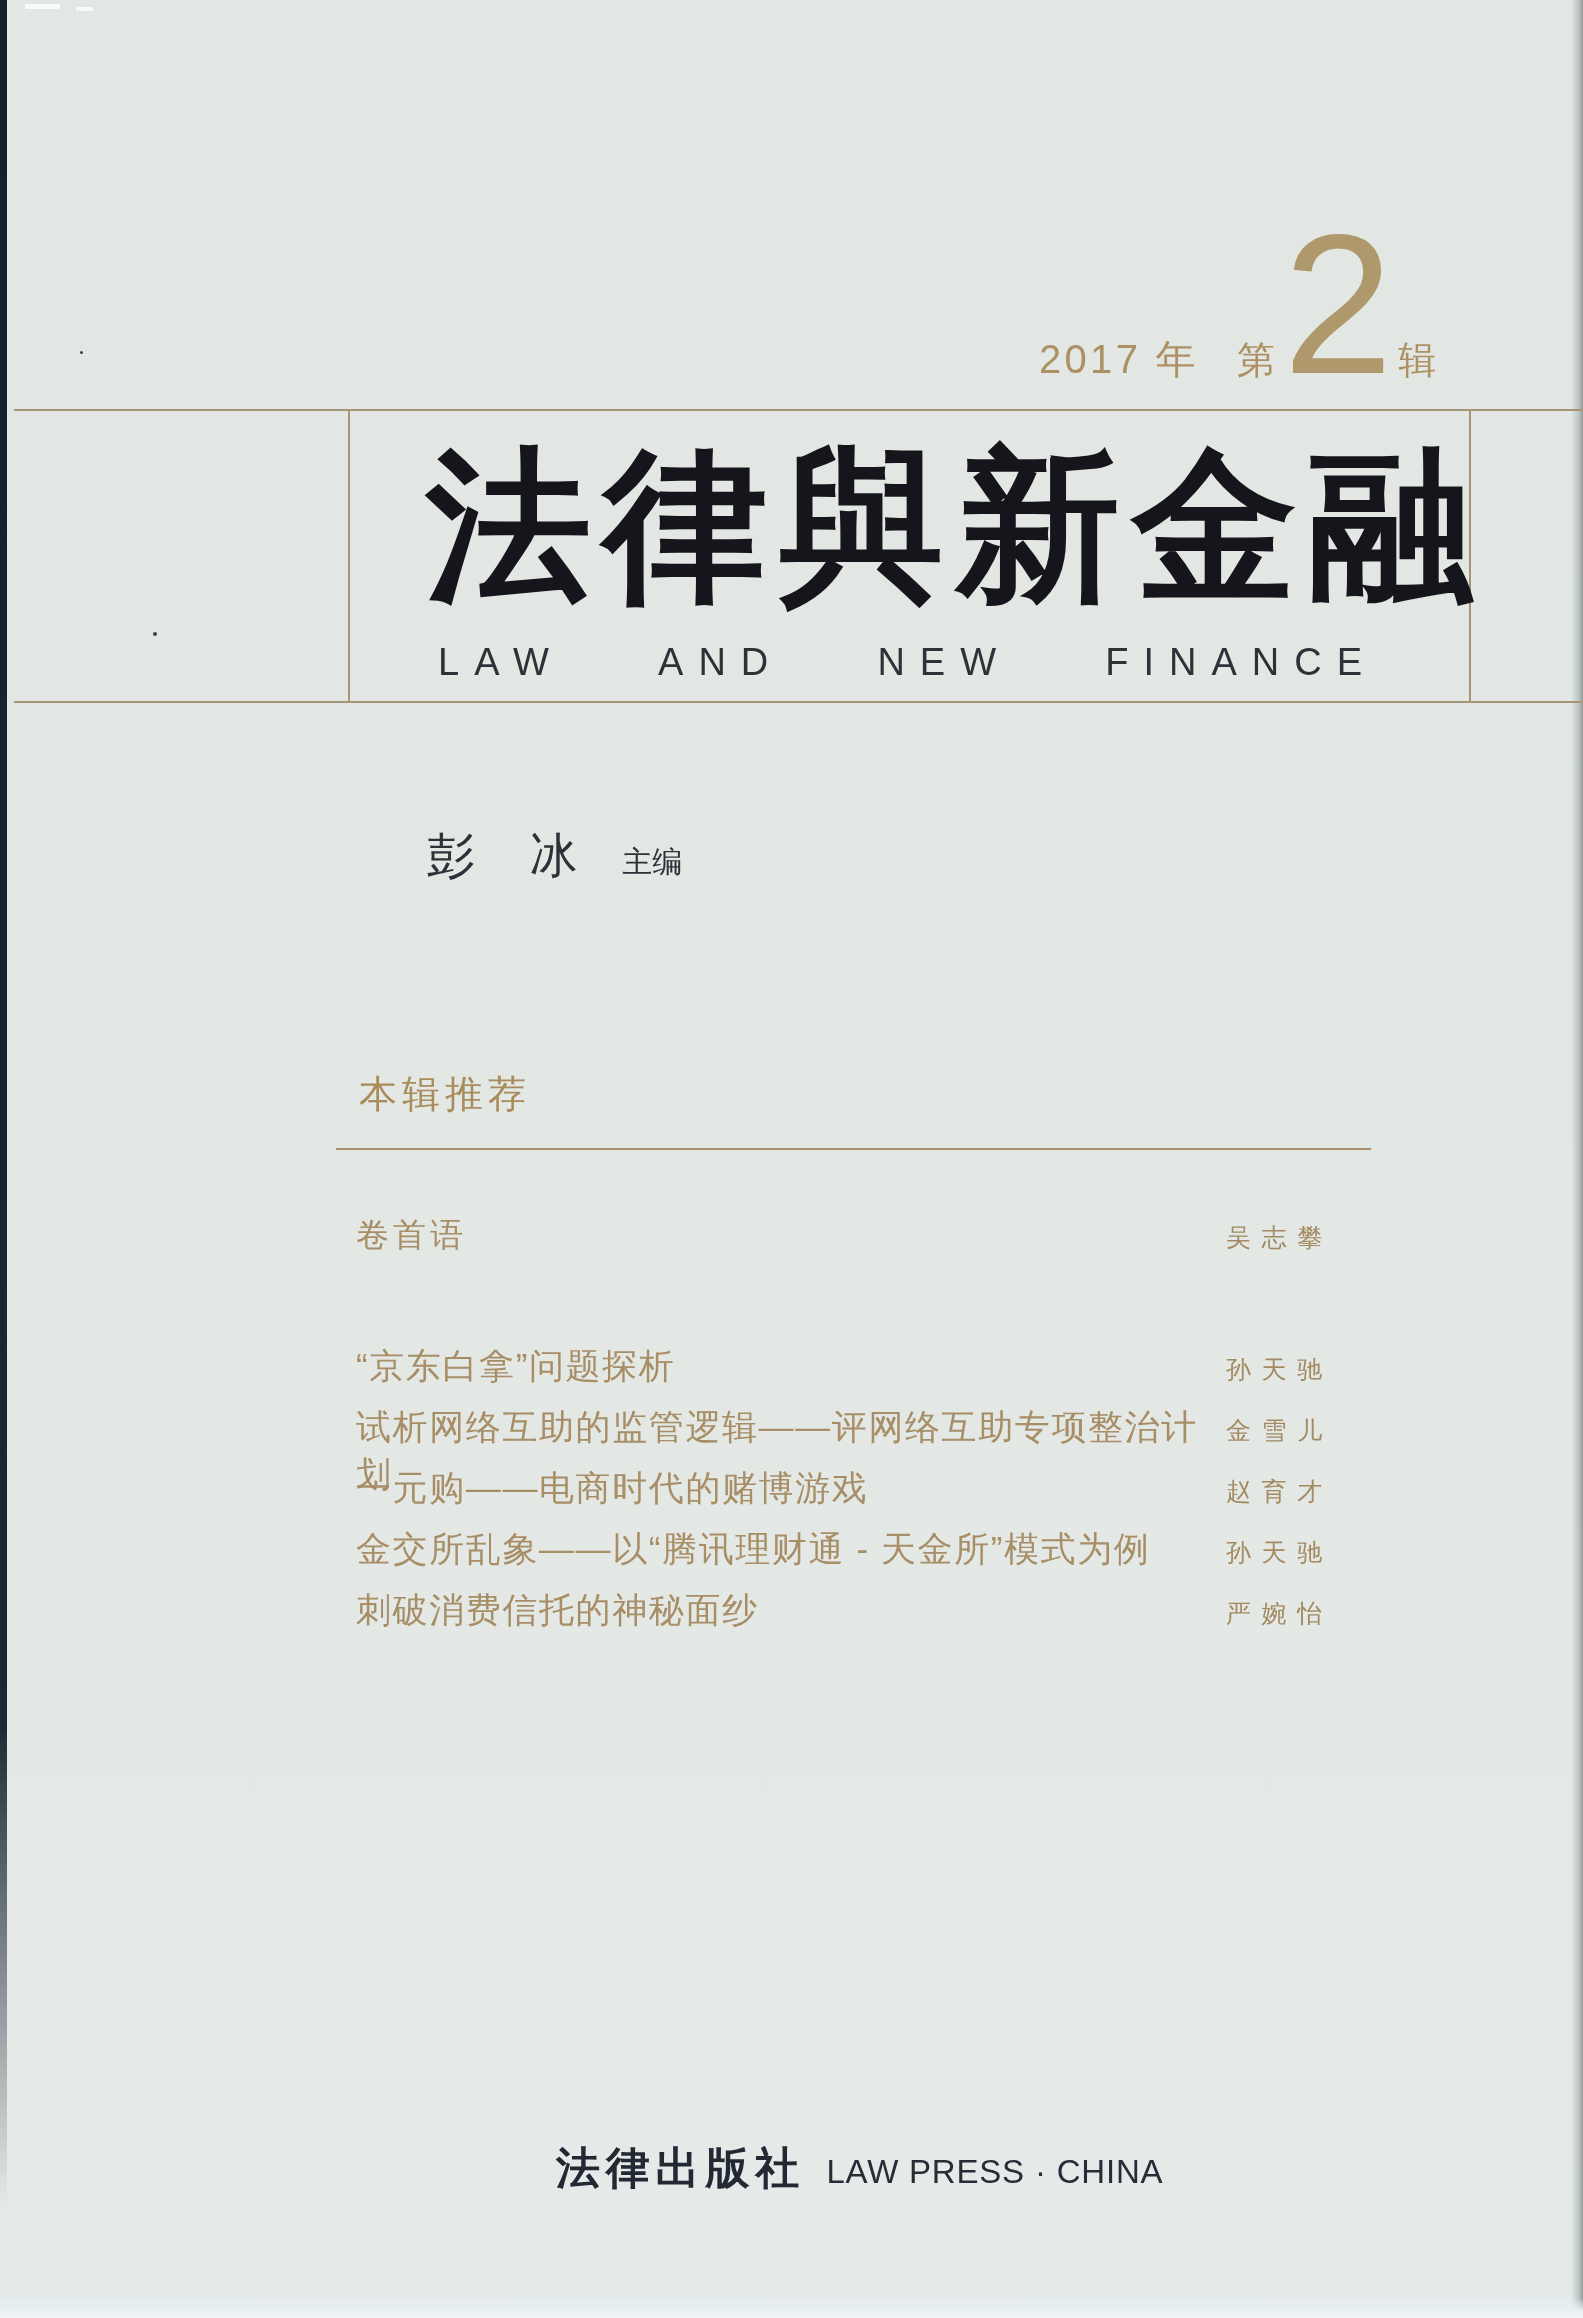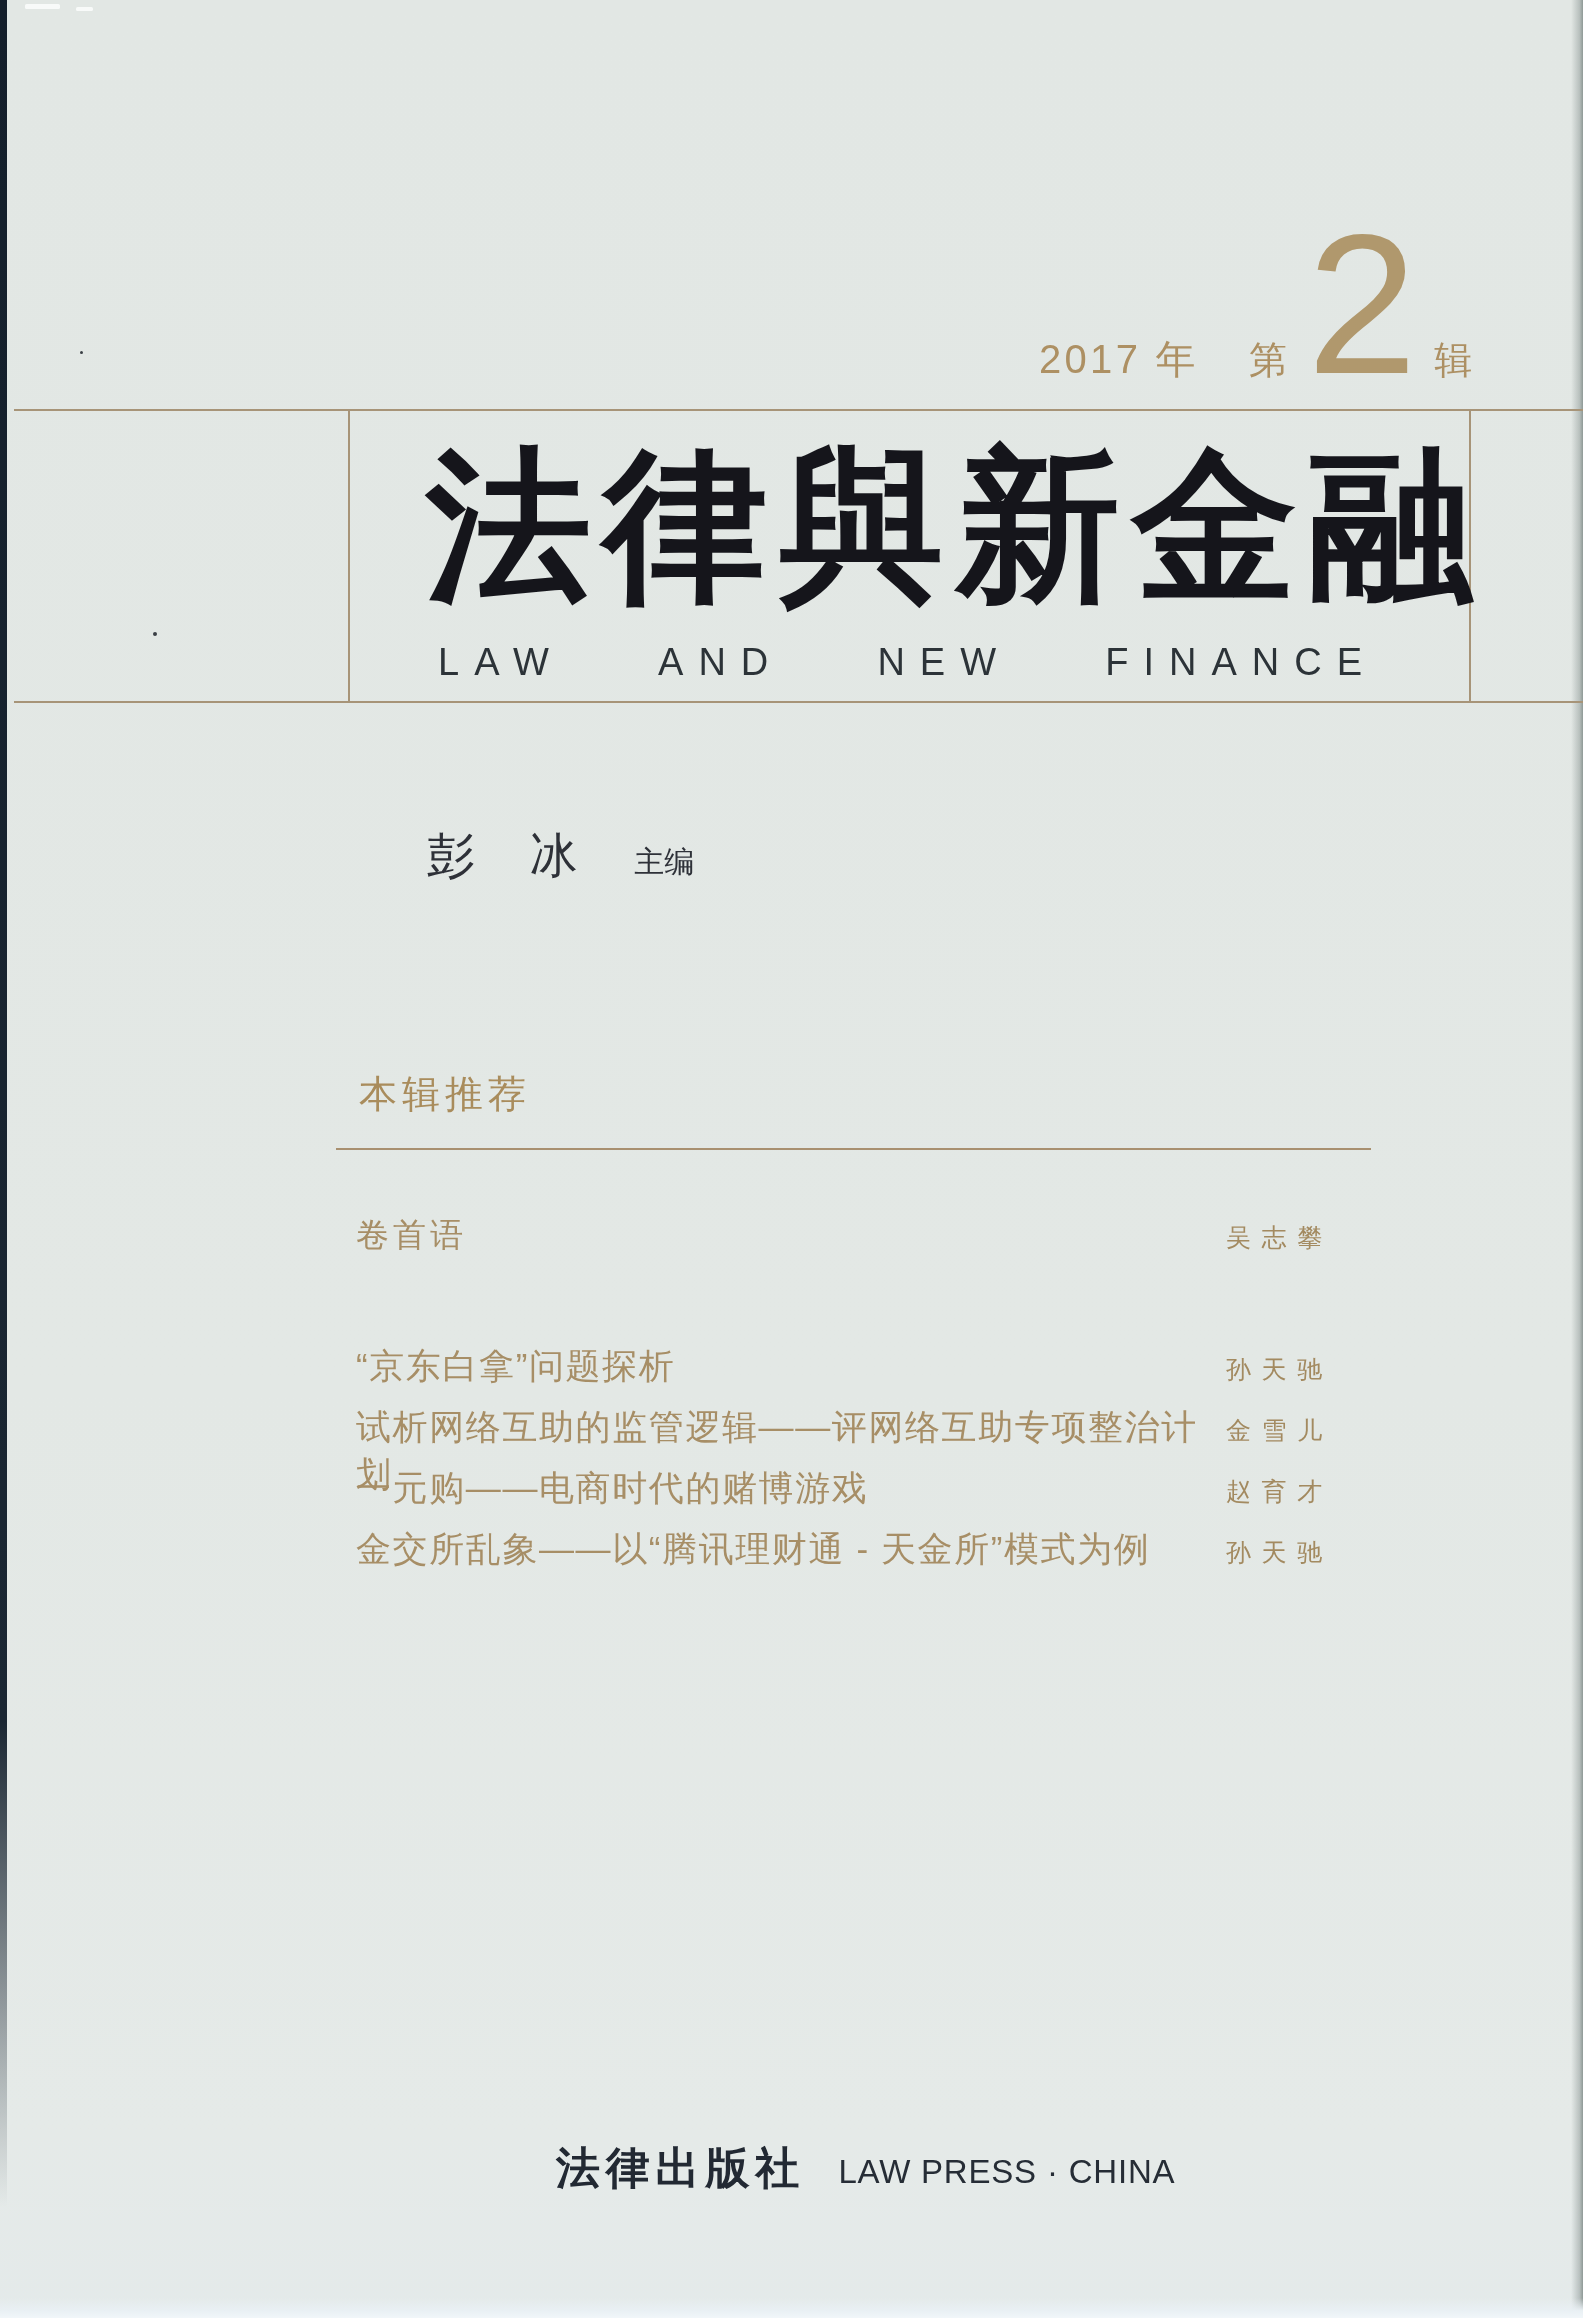--- a/index.html
+++ b/index.html
@@ -1,21 +1,21 @@
 <!DOCTYPE html>
 <html style="font-size:13px"><head>
 <meta charset="utf-8">
 <style>
   html,body{margin:0;padding:0;background:#c9cfcc;}
   .canvas{
     position:relative;width:1583px;height:2319px;overflow:hidden;
     background:linear-gradient(180deg,#e2e7e4 0%,#e3e8e5 60%,#e5eae8 92%,#e4eaea 100%);
     font-family:"Liberation Sans",sans-serif;
   }
-  .abs{position:absolute;gap:12px;}
+  .abs{position:absolute;}
 
   
   .left-edge{left:0;top:0;width:7.4px;height:2207px;
     background:linear-gradient(180deg,#141f2b 0%,#1b2733 78%,rgba(27,39,51,0) 100%);}
   .right-shadow{right:0;top:0;width:12.4px;height:2319px;
     background:linear-gradient(90deg,rgba(150,160,158,0) 0%,rgba(150,160,158,.55) 70%,#8e9996 100%);}
   .bottom-band{left:0;bottom:0;width:100%;height:21.4px;
     background:linear-gradient(180deg,rgba(233,240,244,0) 0%,#e9f0f4 60%,#f2f7fa 100%);}
   .dash{background:#f8faf9;border-radius:1.6px;}
   .speck{background:#3a3f45;border-radius:50%;}
@@ -113,20 +113,24 @@
     <span class="a">金雪儿</span>
   </div>
   <div class="abs row" style="top:1423px;">
     <span class="t">一元购——电商时代的赌博游戏</span>
     <span class="a">赵育才</span>
   </div>
   <div class="abs row" style="top:1484px;">
     <span class="t">金交所乱象——以“腾讯理财通 - 天金所”模式为例</span>
     <span class="a">孙天驰</span>
   </div>
+  <div class="abs row" style="top:1545px;">
+    <span class="t">刺破消费信托的神秘面纱</span>
+    <span class="a">严婉怡</span>
+  </div>
 
   <div class="abs publisher">
     <span class="cn">法律出版社</span>
     <span class="en">LAW PRESS · CHINA</span>
   </div>
 
 </div>
 
 
 </body></html>

